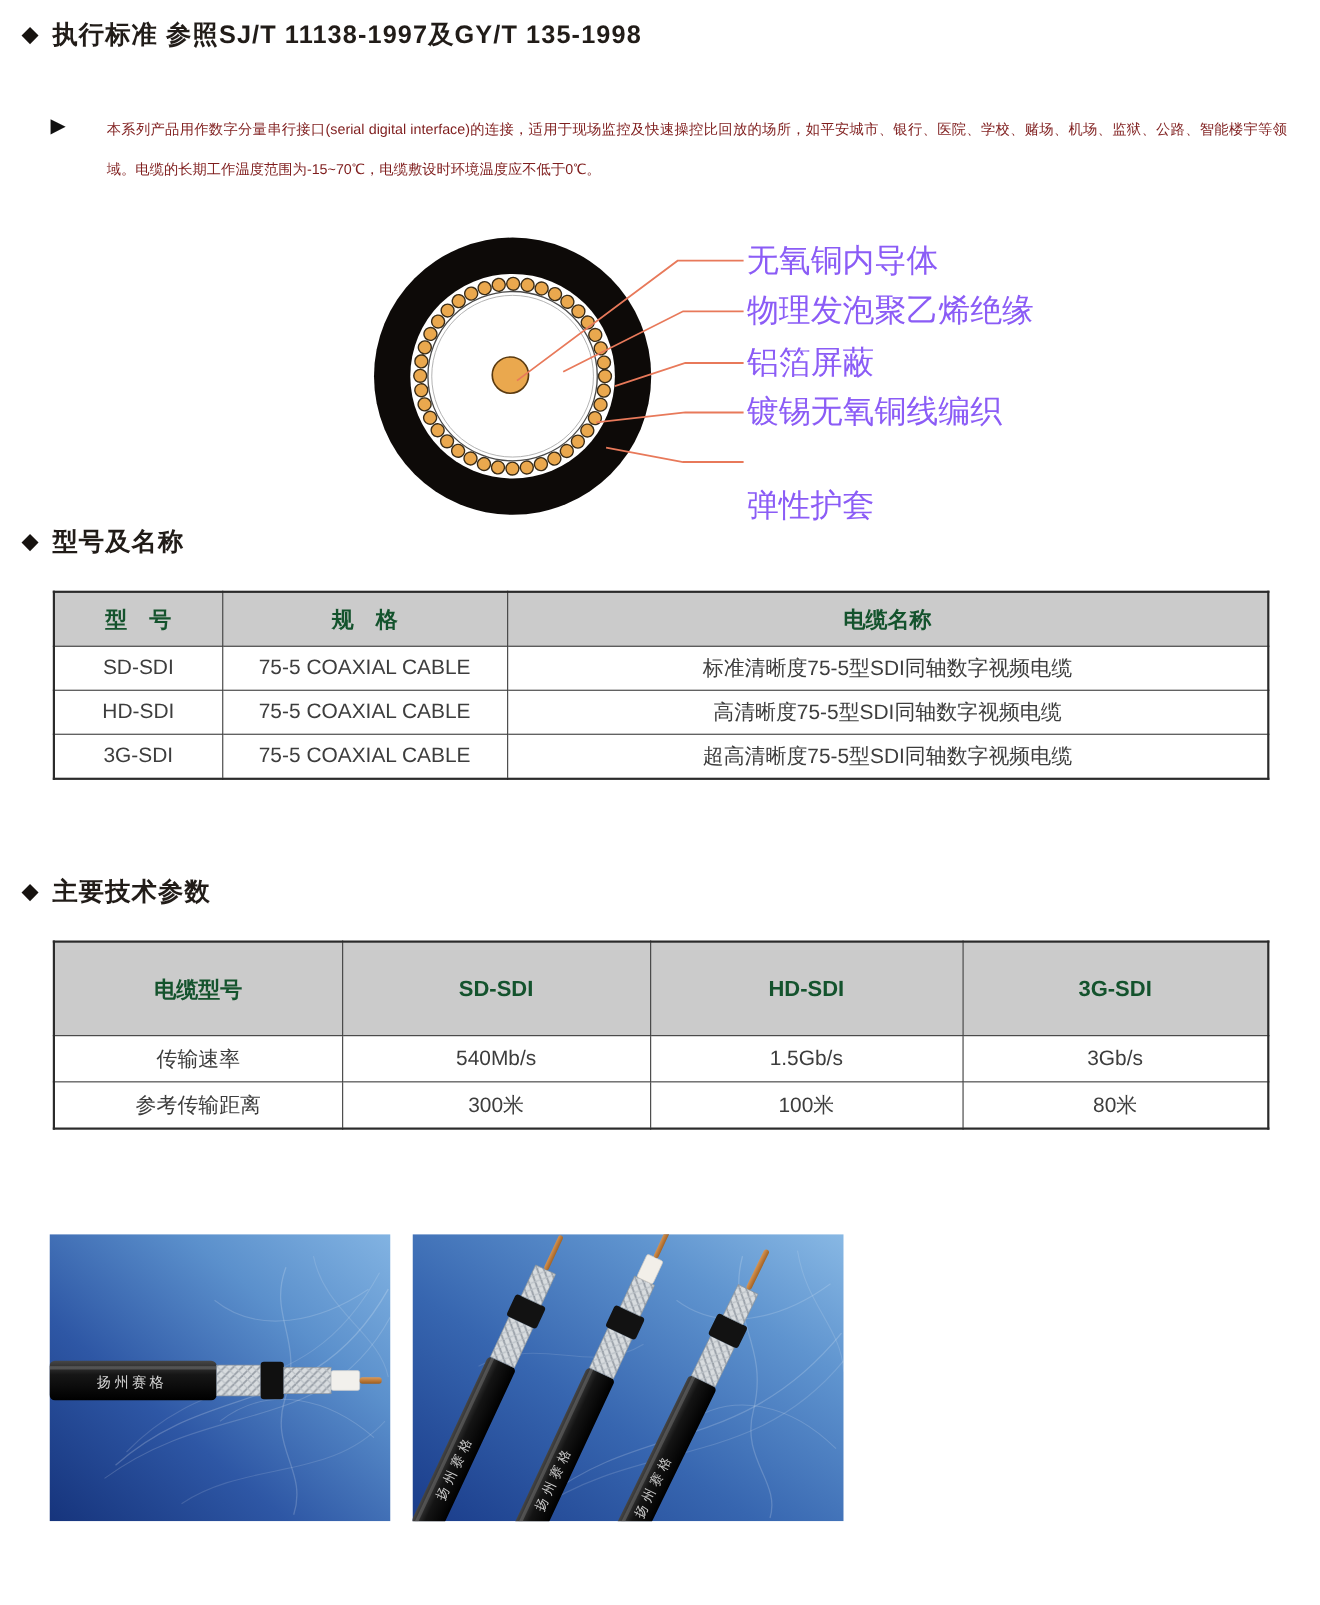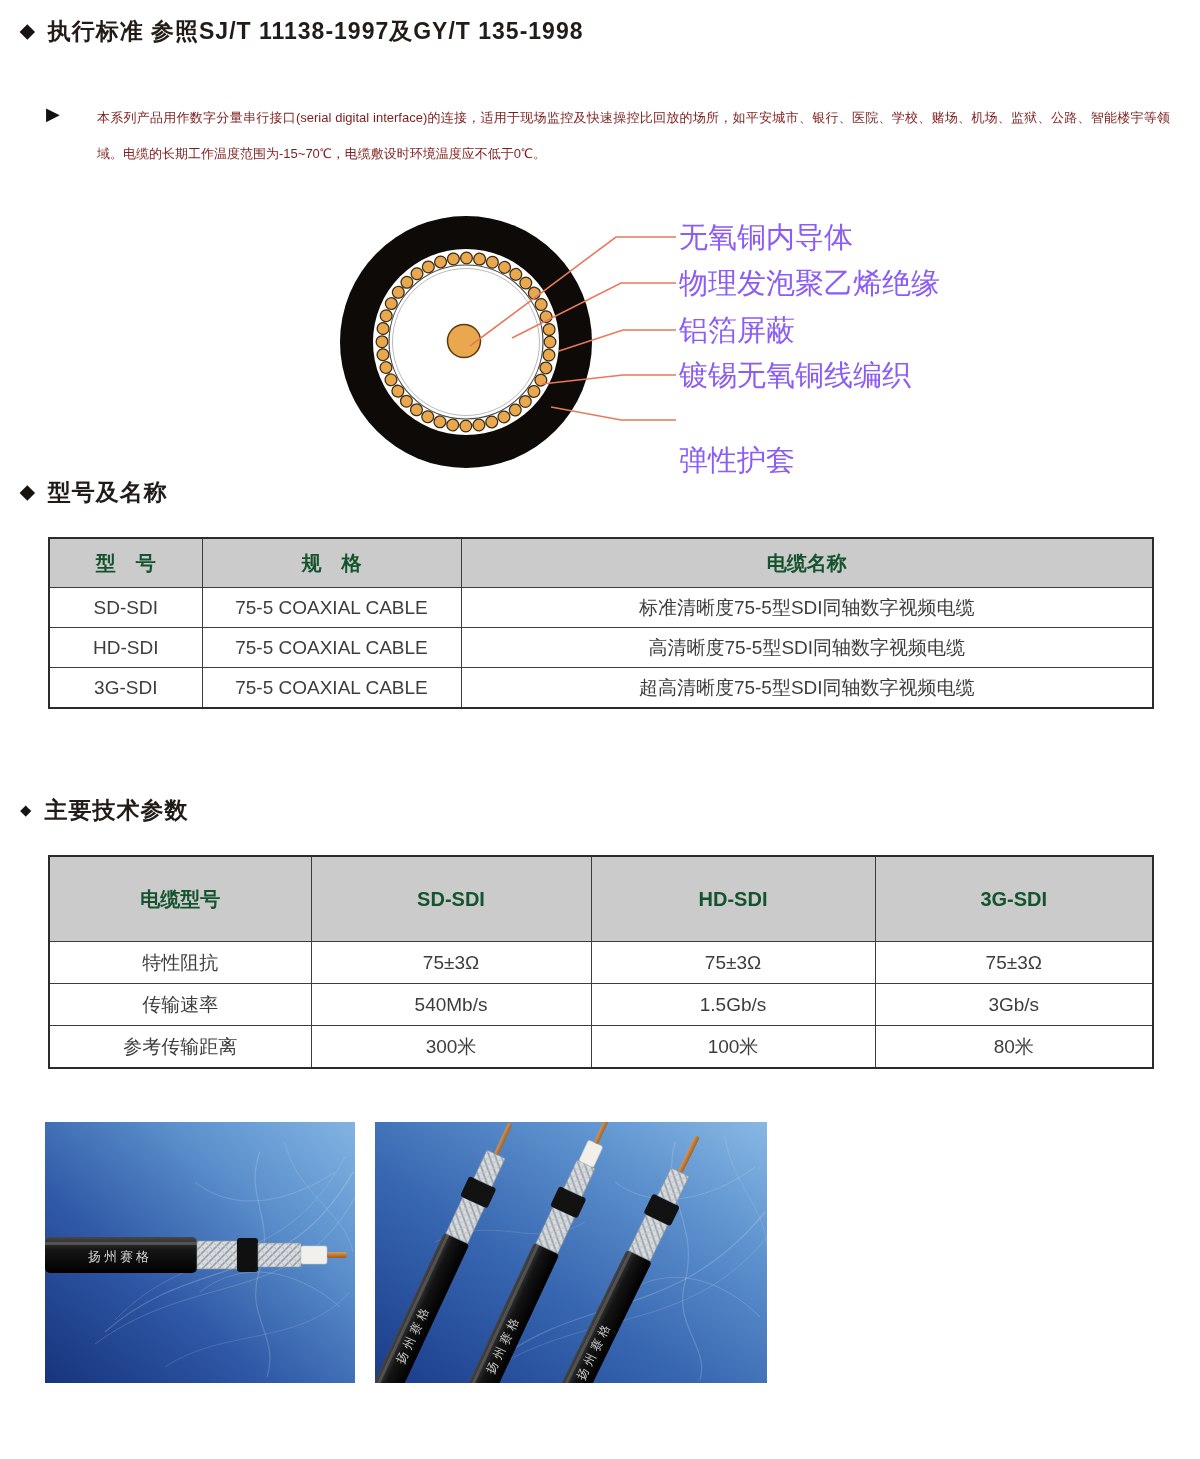--- a/index.html
+++ b/index.html
@@ -96,43 +96,37 @@
     <td>高清晰度75-5型SDI同轴数字视频电缆</td>
   </tr>
   <tr>
     <td>3G-SDI</td>
     <td>75-5 COAXIAL CABLE</td>
     <td>超高清晰度75-5型SDI同轴数字视频电缆</td>
   </tr>
 </tbody>
   </table>
 
-<div class="section-title" style="top:795px;font-family:Liberation Mono, monospace;">
+<div class="section-title" style="top:795px;">
   <span class="diamond">◆</span><span>主要技术参数</span>
 </div>
 
 <table class="spec t2">
   <colgroup>
       <col style="width:262px">
       <col style="width:280px">
       <col style="width:284px">
       <col style="width:278px">
     </colgroup>
   <tbody>
       <tr>
     <th>电缆型号</th>
     <th>SD-SDI</th>
     <th>HD-SDI</th>
     <th>3G-SDI</th>
-  </tr>
-  <tr>
-    <td>特性阻抗</td>
-    <td>75±3Ω</td>
-    <td>75±3Ω</td>
-    <td>75±3Ω</td>
   </tr>
   <tr>
     <td>传输速率</td>
     <td>540Mb/s</td>
     <td>1.5Gb/s</td>
     <td>3Gb/s</td>
   </tr>
   <tr>
     <td>参考传输距离</td>
     <td>300米</td>

